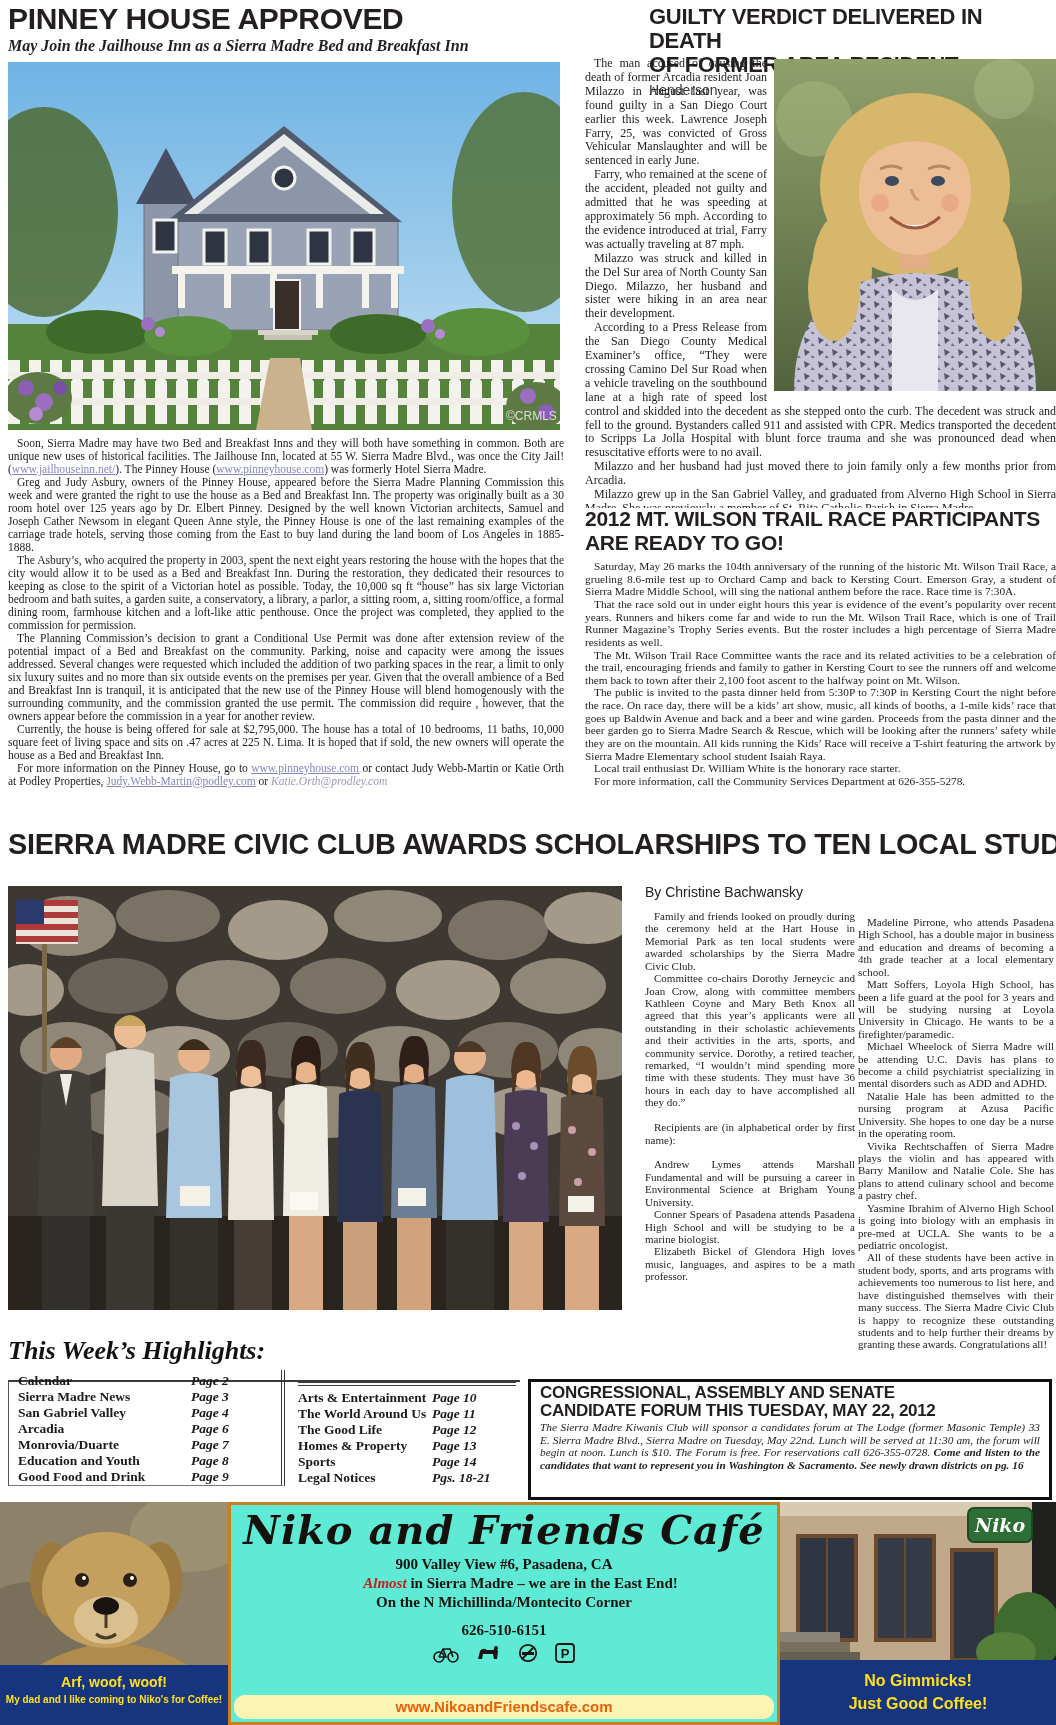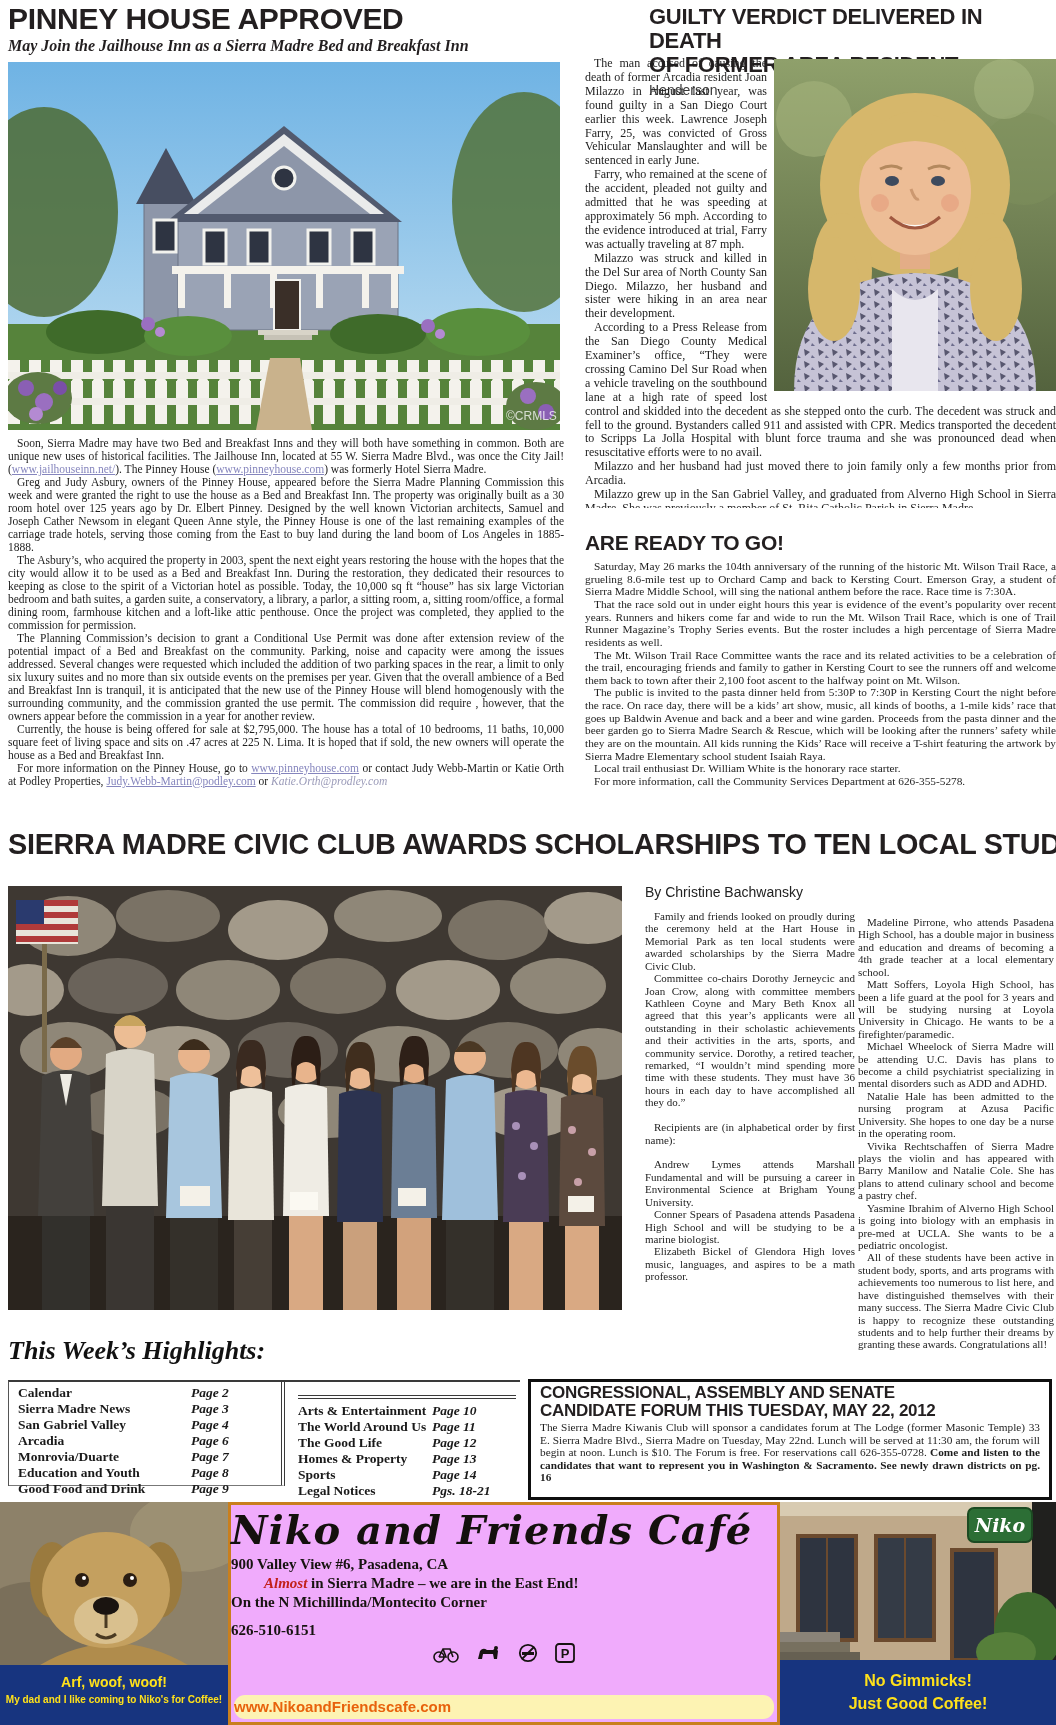--- a/index.html
+++ b/index.html
@@ -35,44 +35,44 @@
   .civic-head{position:absolute;left:8px;top:827px;font-size:30px;white-space:nowrap;
               transform:scaleX(0.96);transform-origin:left center;}
   .civic-byline{position:absolute;left:645px;top:884px;font:400 14px "Liberation Sans",sans-serif;color:#222;}
   .civic-photo{position:absolute;left:8px;top:886px;width:614px;height:424px;overflow:hidden;}
   .civic-col1{position:absolute;left:645px;top:910px;width:210px;height:466px;overflow:hidden;font-size:11px;line-height:1.13;}
   .civic-col2{position:absolute;left:858px;top:916px;width:196px;height:488px;overflow:hidden;font-size:11px;line-height:1.13;}
 
   
   .hl-title{position:absolute;left:8px;top:1336px;font:bold italic 26px "Liberation Serif",serif;color:#111;}
   .toc{position:absolute;left:8px;top:1380px;width:512px;height:106px;border-top:2px solid #3a3a3a;
-       border-left:1px solid #555;display:flex;box-sizing:border-box;}
+       border-left:1px solid #555;display:flex;box-sizing:border-box;align-items:flex-end;}
   .toc-colA{width:276px;padding:3px 6px 0 9px;border-right:4px double #3a3a3a;border-bottom:1px solid #777;box-sizing:border-box;}
   .toc-colB{flex:1;padding:0 4px 0 13px;}
   .toc-colB-inner{border-top:4px double #3a3a3a;margin-top:13px;padding-top:4px;}
   .toc-row{display:flex;font:bold 13.5px "Liberation Serif",serif;line-height:1.19;color:#1a1a1a;}
   .toc-label{flex:1;}
   .toc-page{width:84px;font-style:italic;}
 
   
   .forum{position:absolute;left:528px;top:1379px;width:524px;height:121px;border:3px solid #0f0f0f;
          box-sizing:border-box;padding:2px 9px;background:#fff;}
   .forum-title{font-size:17px;line-height:1.07;display:block;}
-  .forum-body{margin-top:1px;font-size:11.3px;line-height:1.1;}
+  .forum-body{margin-top:1px;font-size:11.3px;line-height:1.1;font-style:italic;}
   .forum-body .para{text-indent:0;}
 
   
   .ad{position:absolute;left:0;top:1502px;width:1056px;height:223px;background:#f7a441;}
   .ad-left-photo{position:absolute;left:0;top:0;width:228px;height:163px;overflow:hidden;}
   .ad-left-banner{position:absolute;left:0;top:163px;width:228px;height:60px;background:#17347f;
                   color:#ffe11a;text-align:center;box-sizing:border-box;padding-top:9px;}
   .ad-left-banner .l1{font:bold 14px "Liberation Sans",sans-serif;display:block;}
   .ad-left-banner .l2{font:bold 10px "Liberation Sans",sans-serif;display:block;margin-top:4px;}
-  .ad-center{position:absolute;left:228px;top:0;width:552px;height:223px;background:#f0abfc;
-             border:3px solid #c97f1d;box-sizing:border-box;color:#171310;}
+  .ad-center{position:absolute;left:228px;top:0;width:552px;height:223px;background:#5eead4;
+             border:3px solid #c97f1d;box-sizing:border-box;text-align:center;color:#171310;}
   .ad-name{font:bold italic 40px "DejaVu Serif",serif;letter-spacing:1px;margin-top:1px;color:#14100d;}
   .ad-address{font:bold 15px "Liberation Serif",serif;margin-top:3px;}
   .ad-tagline{font:bold 15px "Liberation Serif",serif;margin-top:2px;padding-left:33px;}
   .ad-accent{color:#c2201a;font-style:italic;}
   .ad-corner{font:bold 15px "Liberation Serif",serif;margin-top:2px;}
   .ad-hours{font:400 12.5px "Liberation Serif",serif;margin-top:5px;}
   .ad-phone{font:bold 15px "Liberation Serif",serif;margin-top:11px;}
   .ad-icons{display:flex;justify-content:center;gap:16px;margin-top:4px;height:22px;}
   .ad-url-strip{position:absolute;left:3px;right:3px;bottom:3px;height:24px;background:#fdf3b3;
                 font:bold 15px "Liberation Sans",sans-serif;color:#e8620c;line-height:24px;border-radius:11px;}
@@ -212,21 +212,21 @@
         <p class="para">Farry, who remained at the scene of the accident, pleaded not guilty and admitted that he was speeding at approximately 56 mph. According to the evidence introduced at trial, Farry was actually traveling at 87 mph.</p>
         <p class="para">Milazzo was struck and killed in the Del Sur area of North County San Diego. Milazzo, her husband and sister were hiking in an area near their development.</p>
         <p class="para">According to a Press Release from the San Diego County Medical Examiner’s office, “They were crossing Camino Del Sur Road when a vehicle traveling on the southbound lane at a high rate of speed lost control and skidded into the decedent as she stepped onto the curb. The decedent was struck and fell to the ground. Bystanders called 911 and assisted with CPR. Medics transported the decedent to Scripps La Jolla Hospital with blunt force trauma and she was pronounced dead when resuscitative efforts were to no avail.</p>
         <p class="para">Milazzo and her husband had just moved there to join family only a few months prior from Arcadia.</p>
         <p class="para">Milazzo grew up in the San Gabriel Valley, and graduated from Alverno High School in Sierra Madre. She was previously a member of St. Rita Catholic Parish in Sierra Madre.</p>
       </div>
   </div>
 
   <div class="mtwilson">
     <span class="mt-head headline">
-      <br>
+      <span>2012 MT. WILSON TRAIL RACE PARTICIPANTS</span><br>
       <span>ARE READY TO GO!</span>
     </span>
     <div class="mt-body">
         <p class="para">Saturday, May 26 marks the 104th anniversary of the running of the historic Mt. Wilson Trail Race, a grueling 8.6-mile test up to Orchard Camp and back to Kersting Court. Emerson Gray, a student of Sierra Madre Middle School, will sing the national anthem before the race. Race time is 7:30A.</p>
         <p class="para">That the race sold out in under eight hours this year is evidence of the event’s popularity over recent years.  Runners and hikers come far and wide to run the Mt. Wilson Trail Race, which is one of Trail Runner Magazine’s Trophy Series events.  But the roster includes a high percentage of Sierra Madre residents as well.</p>
         <p class="para">The Mt. Wilson Trail Race Committee wants the race and its related activities to be a celebration of the trail, encouraging friends and family to gather in Kersting Court to see the runners off and welcome them back to town after their 2,100 foot ascent to the halfway point on Mt. Wilson.</p>
         <p class="para">The public is invited to the pasta dinner held from 5:30P to 7:30P in Kersting Court the night before the race.  On race day, there will be a kids’ art show, music, all kinds of booths, a 1-mile kids’ race that goes up Baldwin Avenue and back and a beer and wine garden.  Proceeds from the pasta dinner and the beer garden go to Sierra Madre Search &amp; Rescue, which will be looking after the runners’ safety while they are on the mountain. All kids running the Kids’ Race will receive a T-shirt featuring the artwork by Sierra Madre Elementary school student Isaiah Raya.</p>
         <p class="para">Local trail enthusiast Dr. William White is the honorary race starter.</p>
         <p class="para">For more information, call the Community Services Department at 626-355-5278.</p>
       </div>

